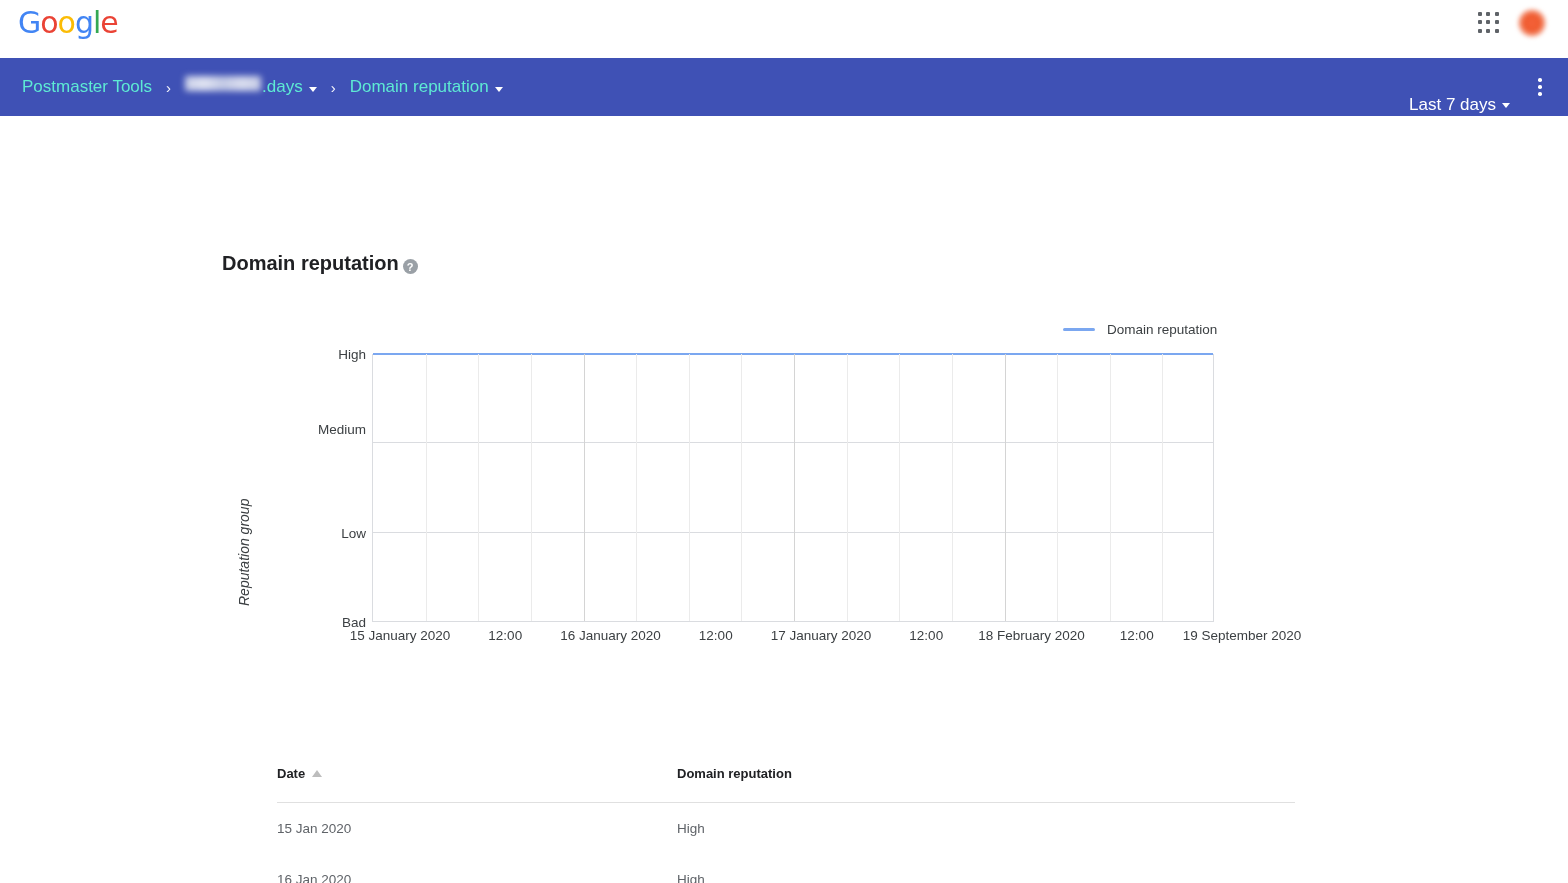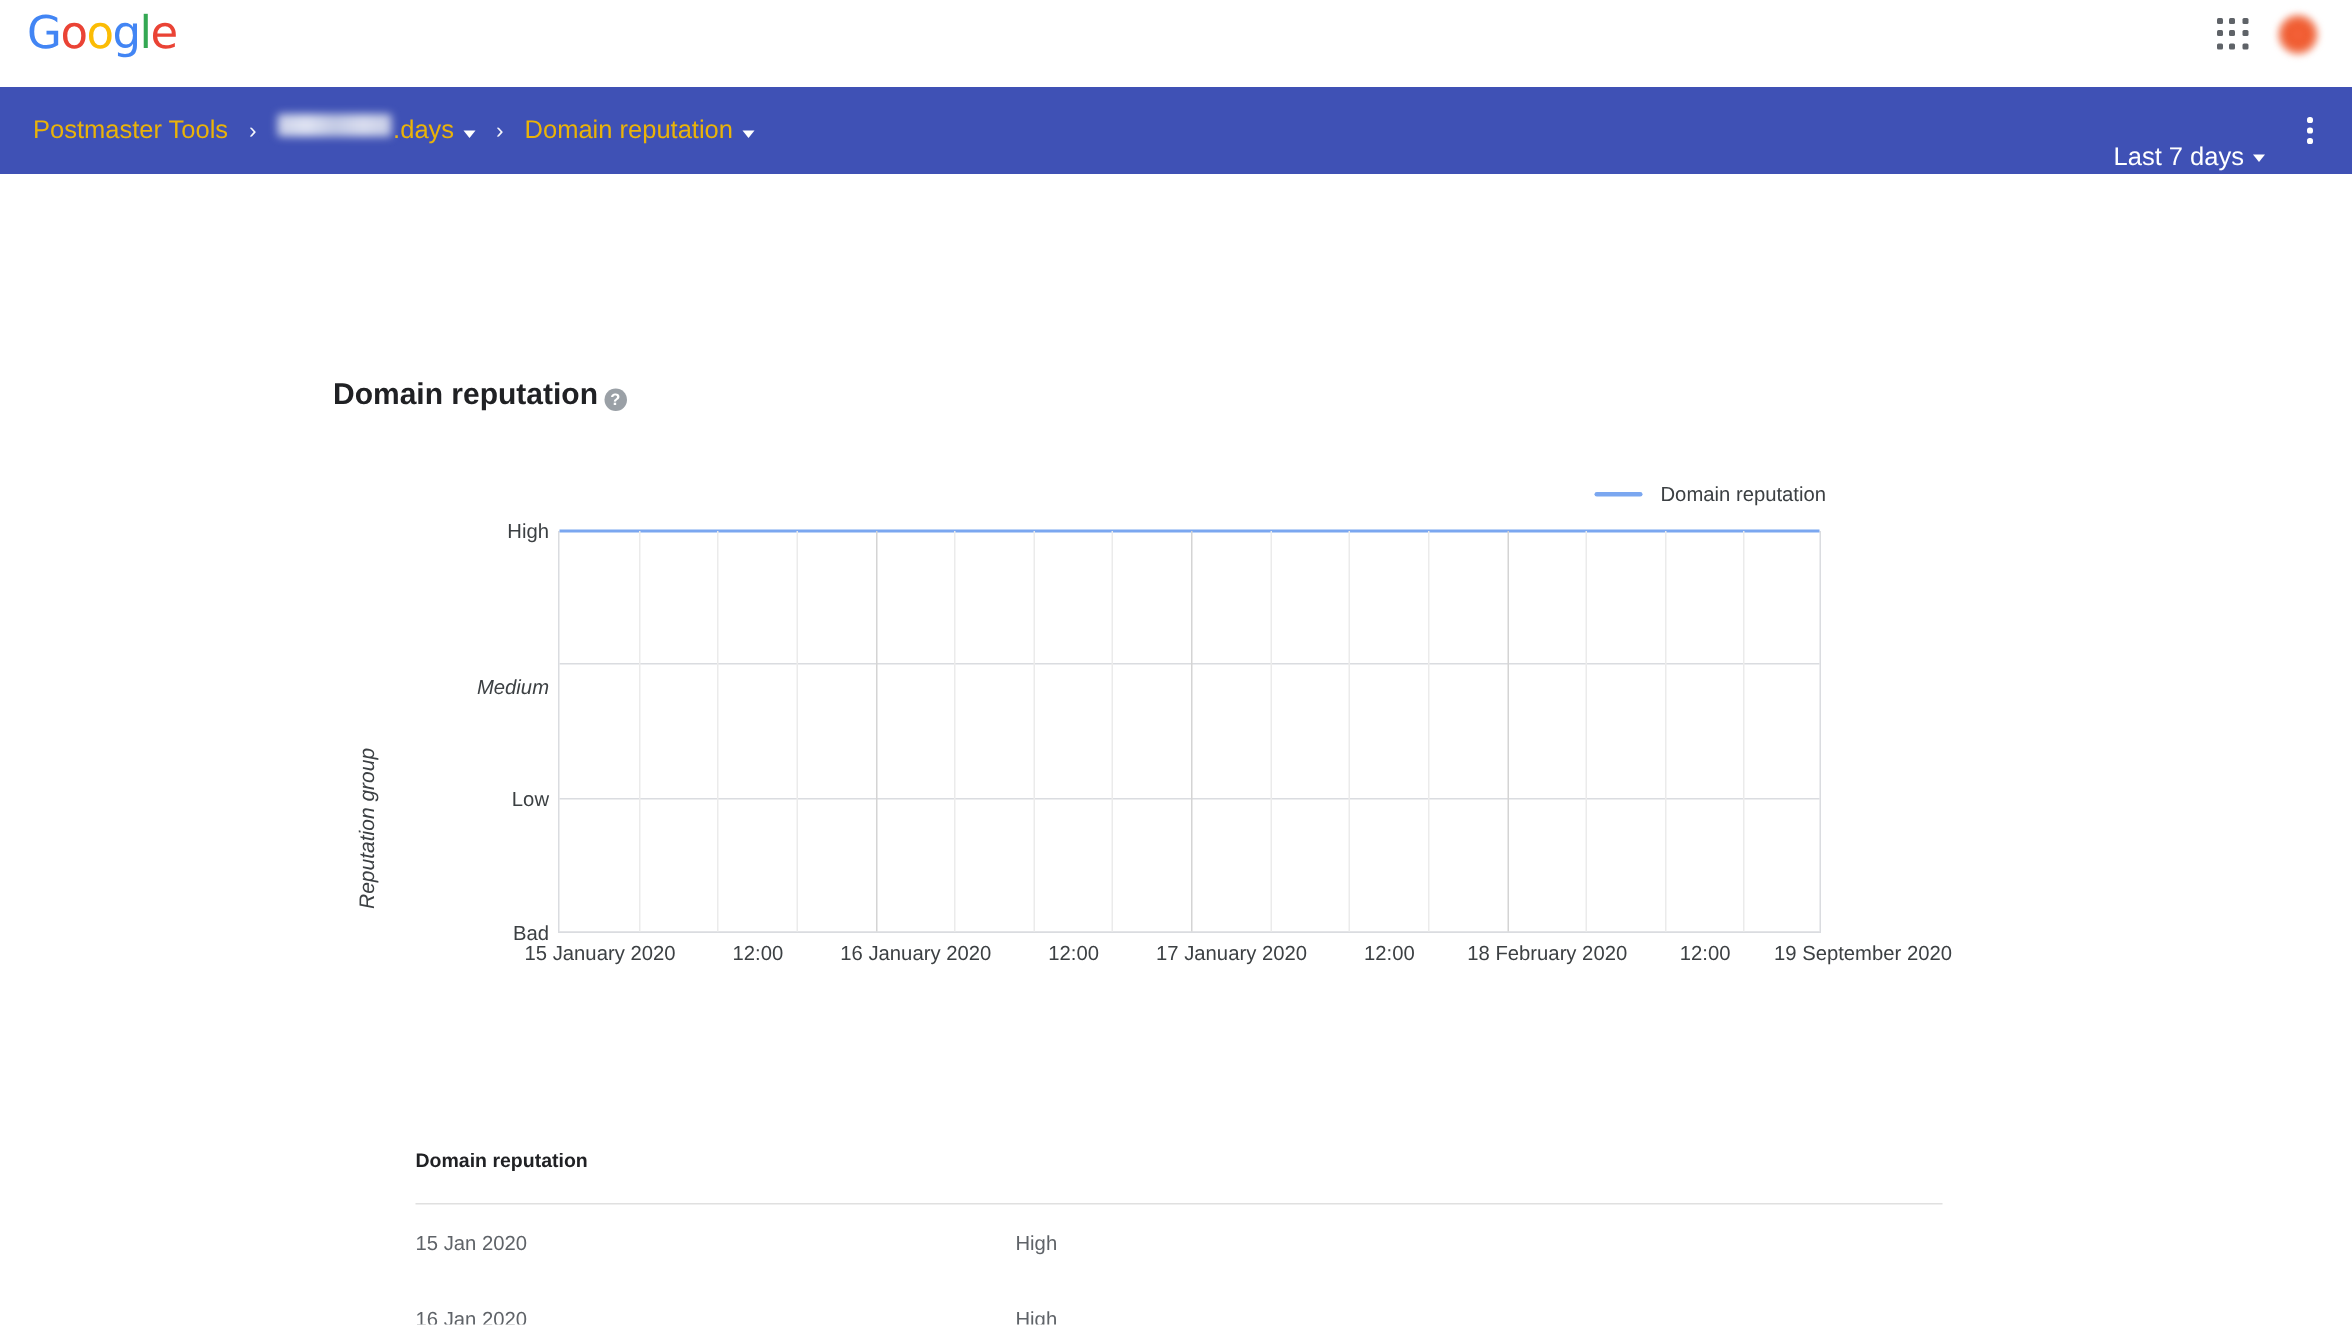--- a/index.html
+++ b/index.html
@@ -41,21 +41,21 @@
   .app-bar {
     height: 58px;
     background: #3F51B5;
     color: #ffffff;
     display: flex;
     align-items: center;
     justify-content: space-between;
     padding: 0 18px 0 22px;
   }
   .crumbs { display: flex; align-items: center; gap: 14px; font-size: 17px; }
-  .crumb { color: #eab308; white-space: nowrap; }
+  .crumb { color: #5eead4; white-space: nowrap; }
   .crumb.link { cursor: pointer; }
   .sep { font-size: 15px; opacity: .95; }
   .redacted-wrap { display: inline-flex; align-items: baseline; cursor: pointer; }
   .redacted {
     display: inline-block; width: 76px; height: 15px;
     background: linear-gradient(90deg,#c9cfe8,#dfe3f2,#c2c9e4,#d8dcee,#c6cce6);
     filter: blur(3px); border-radius: 2px;
     margin-right: 1px; position: relative; top: -1px;
   }
   .caret {
@@ -183,21 +183,21 @@
 
     <div class="legend">
       <span class="legend-line"></span>
       <span class="legend-label">Domain reputation</span>
     </div>
 
     <div class="y-axis-title">Reputation group</div>
 
     <div class="ylabels">
         <div class="ylabel" style="top: 10px;">High</div>
-        <div class="ylabel" style="top: 114px; font-style: italic;">Medium</div>
+        <div class="ylabel" style="top: 85px;">Medium</div>
         <div class="ylabel" style="top: 188.667px;">Low</div>
         <div class="ylabel" style="top: 278px;">Bad</div>
       </div>
 
     <div class="plot">
       <div class="series-line" style="top:-1px;"></div>
     <div class="gridline-h" style="top: 88.3333px;"></div>
         <div class="gridline-h" style="top: 177.667px;"></div>
         <div class="gridline-h" style="top: 267px;"></div>
         <div class="gridline-v" style="left: 52.625px;"></div>
@@ -225,20 +225,24 @@
         <div class="xlabel" style="left: 793px;">17 January 2020</div>
         <div class="xlabel" style="left: 898.25px;">12:00</div>
         <div class="xlabel" style="left: 1003.5px;">18 February 2020</div>
         <div class="xlabel" style="left: 1108.75px;">12:00</div>
         <div class="xlabel" style="left: 1214px;">19 September 2020</div>
       </div>
   </div>
 
   <div class="table">
     <div class="thead">
+      <div class="th-date">
+        <span>Date</span>
+        <span class="sort-arrow"></span>
+      </div>
       <div class="th-rep">Domain reputation</div>
     </div>
     <div id="table-body">
         <div class="trow">
           <div class="td-date">15 Jan 2020</div>
           <div>High</div>
         </div>
         <div class="trow">
           <div class="td-date">16 Jan 2020</div>
           <div>High</div>

